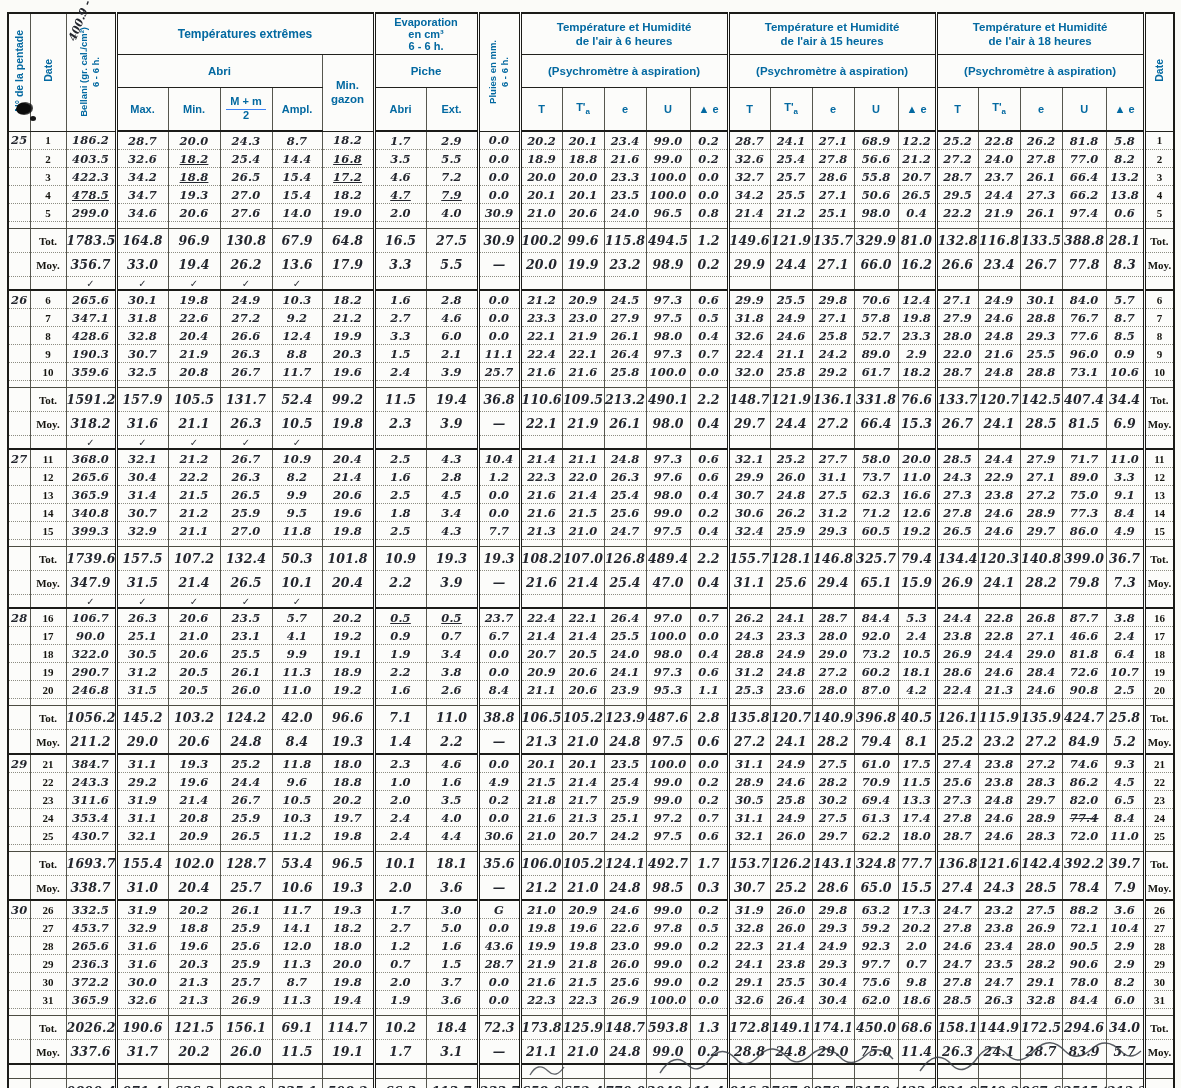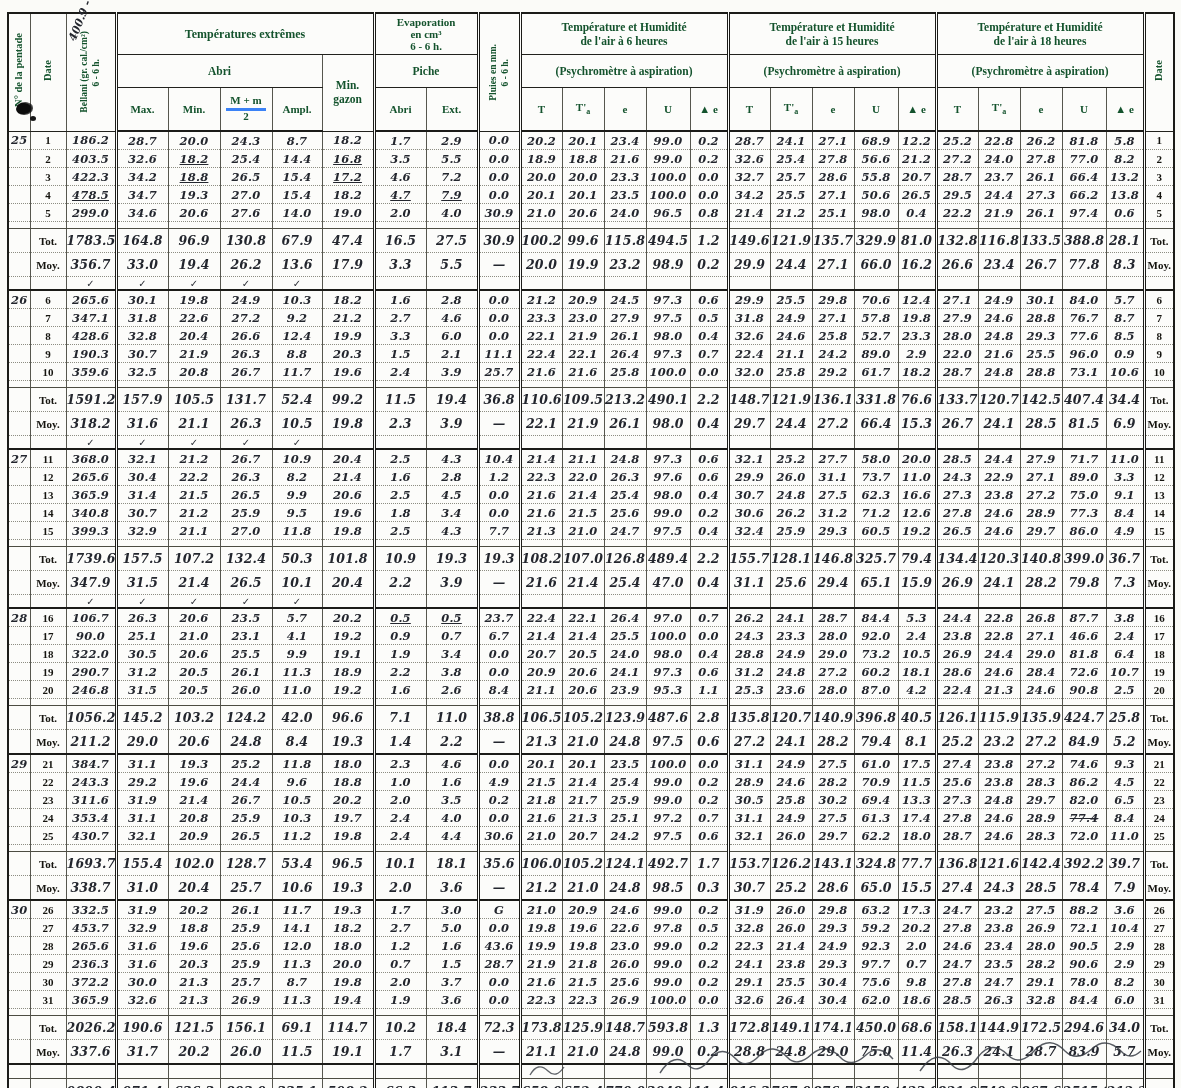--- a/index.html
+++ b/index.html
@@ -6,38 +6,38 @@
   .sheet{position:relative;width:1181px;height:1088px;box-sizing:border-box;
          padding:12px 6px 0 7px;background:#fbfbf8;overflow:hidden;
          font-family:"Liberation Serif",serif;}
   table{border-collapse:collapse;table-layout:fixed;width:1166px;
         border:2.5px solid #1b1b18;background:#fcfcfa;}
   td,th{padding:0;margin:0;overflow:hidden;white-space:nowrap;text-align:center;
         vertical-align:middle;border-left:1px solid #56564e;}
   td:first-child,th:first-child{border-left:none;}
   .gL{border-left:3px double #1b1b18 !important;}
   
-  th{font-family:Liberation Serif, serif;font-weight:700;color:#14532d;text-align:center;}
+  th{font-family:Liberation Sans, sans-serif;font-weight:700;color:#0369a1;text-align:center;}
   .pr{font-family:"Liberation Serif",serif;font-weight:700;font-size:11px;color:#15140f;}
   
   .hw{font-family:"DejaVu Serif",serif;font-style:italic;font-weight:600;
       font-size:11.5px;color:#23262e;letter-spacing:.2px;}
   .u{text-decoration:underline;}
   .s{text-decoration:line-through;}
   
   thead tr.h1 th{height:40px;font-size:12px;border-bottom:1.5px solid #22221d;}
   thead tr.h2 th{height:32px;font-size:11.5px;border-bottom:1.5px solid #22221d;}
   thead tr.h3 th{height:42px;font-size:11px;border-bottom:2px solid #1b1b18;}
   thead th.vth{border-bottom:2px solid #1b1b18;}
   .vt{writing-mode:vertical-rl;transform:rotate(180deg);white-space:nowrap;
       display:inline-block;font-size:10.5px;line-height:1.15;}
   .vwrap{display:flex;align-items:center;justify-content:center;gap:1px;height:100%;}
   .small{font-size:9.5px;font-weight:700;}
   .frac{display:inline-block;line-height:1.05;vertical-align:middle;}
-  .frac .ftop{display:block;border-bottom:3px solid #3b82f6;padding:0 4px 1px;}
+  .frac .ftop{display:block;border-bottom:1px solid #3b82f6;padding:0 4px 1px;}
   .frac .fbot{display:block;}
   sub{font-size:8px;}
   
   tbody tr.d td{height:17px;border-bottom:1px dotted #8d8d82;}
   tbody tr.sp td{height:6px;border-bottom:1px solid #4c4c42;}
   tbody tr.tm td{height:23px;border-bottom:1px dotted #8d8d82;}
   tbody tr.tm td.hw{font-size:12.5px;}
   tbody tr.chk td{height:12px;border-bottom:none;}
   tbody tr.end td{border-bottom:2.5px solid #1b1b18;}
   tbody tr.gsp td{height:13px;border-bottom:1px solid #4c4c42;}
@@ -337,21 +337,21 @@
           <td class="gL"></td>
         </tr>
         <tr class="tm">
           <td class=""></td>
           <td class="pr">Tot.</td>
           <td class="hw">1783.5</td>
           <td class="hw gL">164.8</td>
           <td class="hw">96.9</td>
           <td class="hw">130.8</td>
           <td class="hw">67.9</td>
-          <td class="hw">47.4</td>
+          <td class="hw">64.8</td>
           <td class="hw gL">16.5</td>
           <td class="hw">27.5</td>
           <td class="hw gL">30.9</td>
           <td class="hw gL">100.2</td>
           <td class="hw">99.6</td>
           <td class="hw">115.8</td>
           <td class="hw">494.5</td>
           <td class="hw">1.2</td>
           <td class="hw gL">149.6</td>
           <td class="hw">121.9</td>

